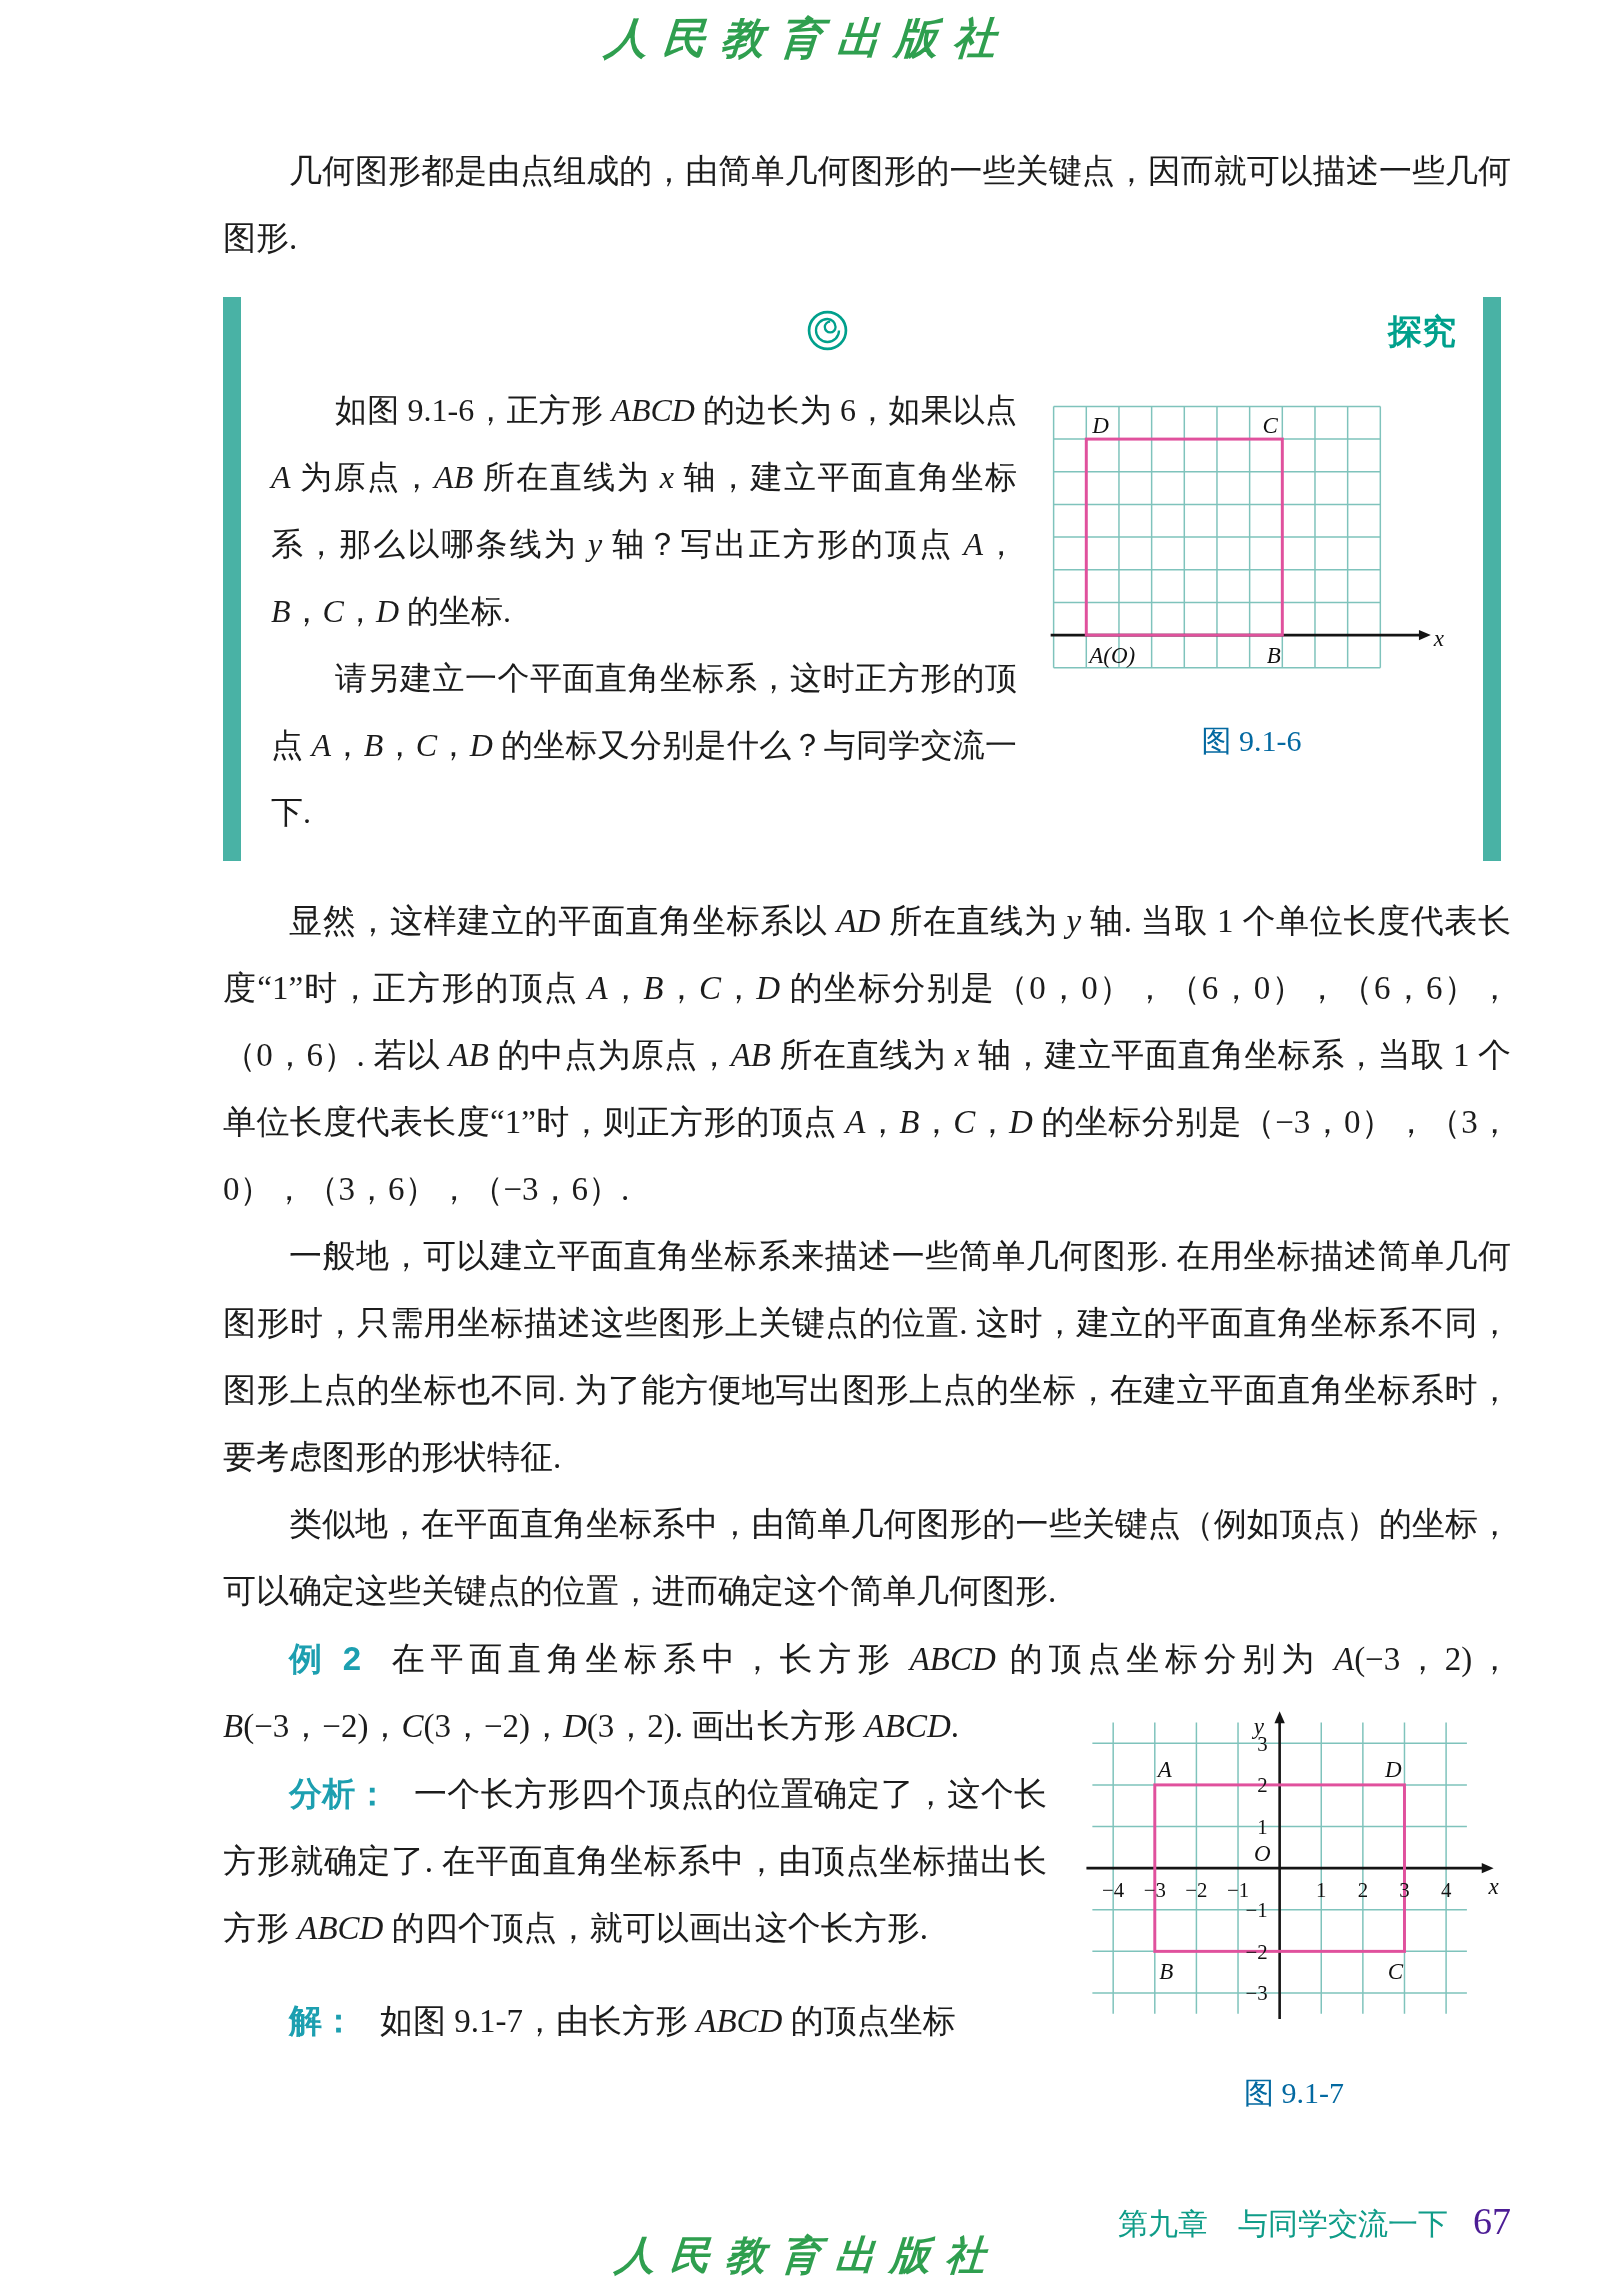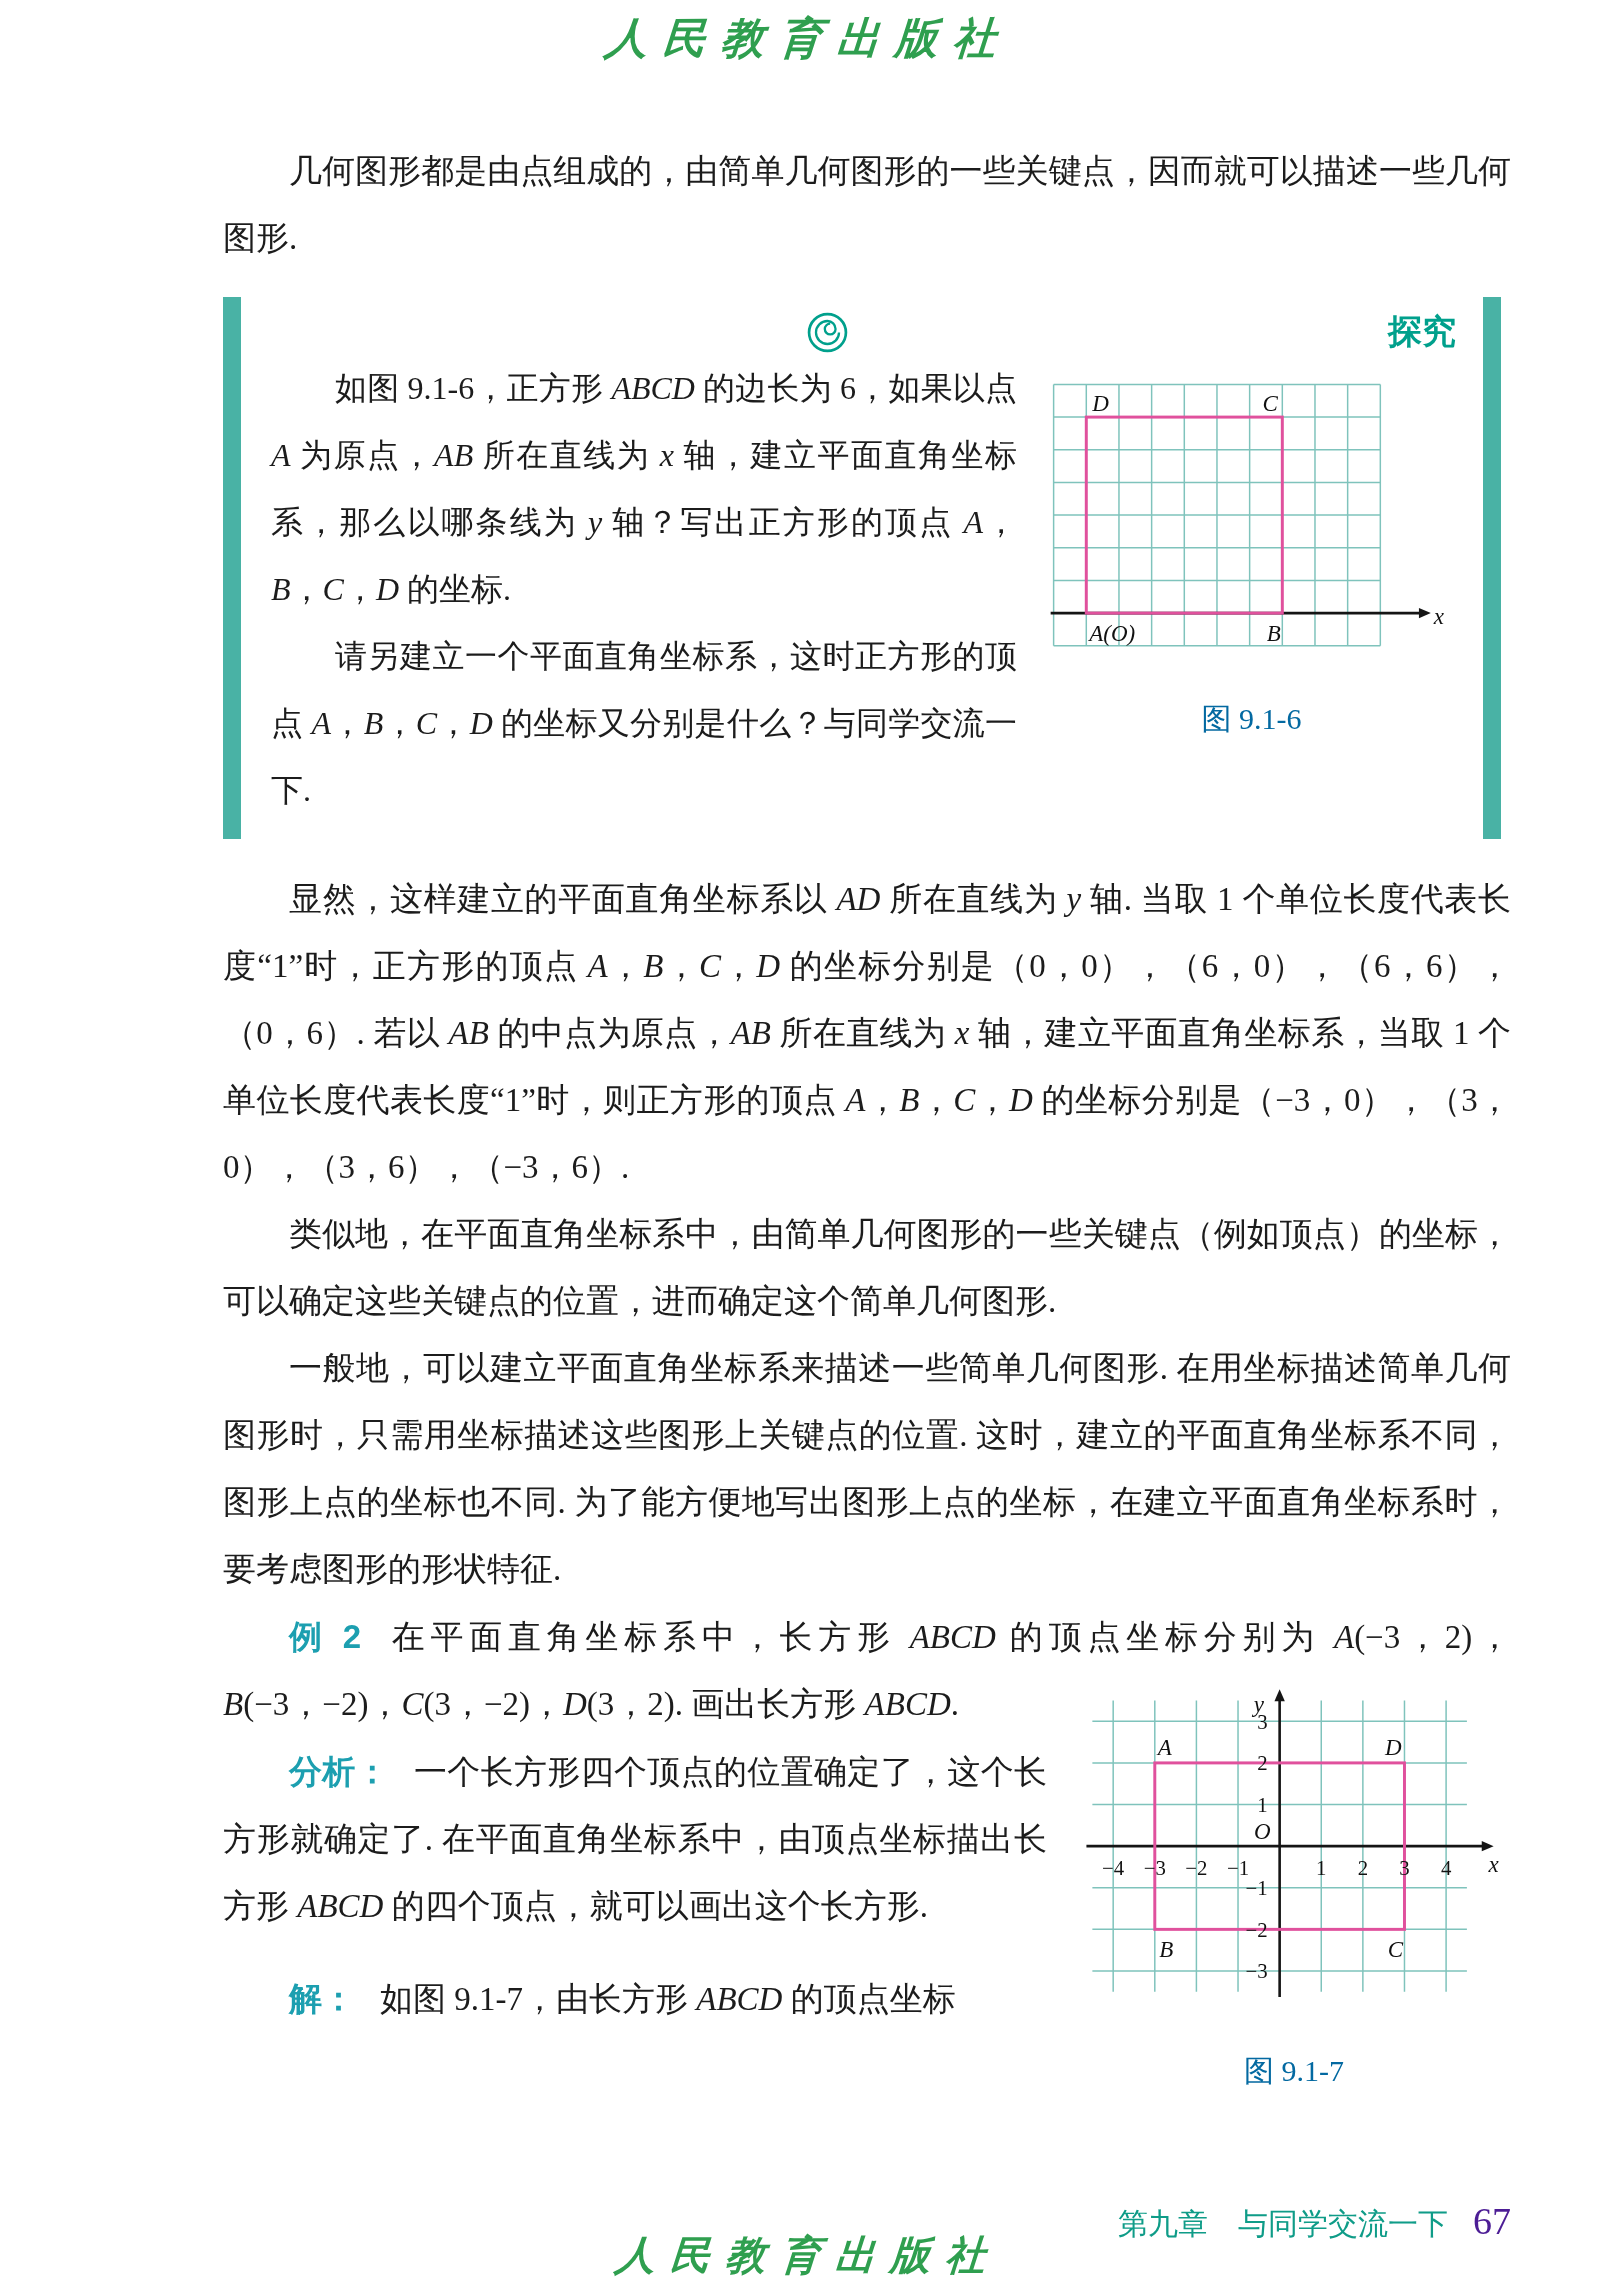--- a/index.html
+++ b/index.html
@@ -34,21 +34,21 @@
     color:var(--ink,#1c1c1c);
   }
   p.mt { margin-top:27px; }
   i { font-style:italic; }
 
   
   .explore { position:relative; margin-top:25px; padding:12px 55px 15px 48px; }
   .bar { position:absolute; top:0; bottom:0; width:18px; background:var(--teal-bar,#49b2a5); }
   .bar-left { left:0; }
   .bar-right { right:10.4px; }
-  .explore-header { display:flex; align-items:center; gap:4px; margin-bottom:0; }
+  .explore-header { display:flex; align-items:flex-start; gap:4px; margin-bottom:22px; }
   .explore-label {
     font-family:"Liberation Sans","DejaVu Sans",sans-serif;
     font-weight:700; font-size:34px; color:var(--teal-text,#00a08c);
   }
   .explore-icon { width:43px; height:43px; }
   .explore-icon .ring, .explore-icon .swirl { stroke:var(--teal-text,#00a08c); fill:none; }
   .explore-icon .ring { stroke-width:3.5; }
   .explore-icon .swirl { stroke-width:3; }
   .explore-cols { display:flex; gap:30px; }
   .explore-text { flex:1; }
@@ -128,22 +128,22 @@
               <text class="flabel it" x="306" y="346" text-anchor="end">B</text>
               <text class="flabel it" x="512" y="322">x</text>
             </g>
           </svg>
           <figcaption>图 9.1-6</figcaption>
         </figure>
       </div>
     </section>
 
     <p class="body mt">显然，这样建立的平面直角坐标系以 <i>AD</i> 所在直线为 <i>y</i> 轴. 当取 1 个单位长度代表长度“1”时，正方形的顶点 <i>A</i>，<i>B</i>，<i>C</i>，<i>D</i> 的坐标分别是（0，0），（6，0），（6，6），（0，6）. 若以 <i>AB</i> 的中点为原点，<i>AB</i> 所在直线为 <i>x</i> 轴，建立平面直角坐标系，当取 1 个单位长度代表长度“1”时，则正方形的顶点 <i>A</i>，<i>B</i>，<i>C</i>，<i>D</i> 的坐标分别是（−3，0），（3，0），（3，6），（−3，6）.</p>
+    <p class="body">一般地，可以建立平面直角坐标系来描述一些简单几何图形. 在用坐标描述简单几何图形时，只需用坐标描述这些图形上关键点的位置. 这时，建立的平面直角坐标系不同，图形上点的坐标也不同. 为了能方便地写出图形上点的坐标，在建立平面直角坐标系时，要考虑图形的形状特征.</p>
     <p class="body">类似地，在平面直角坐标系中，由简单几何图形的一些关键点（例如顶点）的坐标，可以确定这些关键点的位置，进而确定这个简单几何图形.</p>
-    <p class="body">一般地，可以建立平面直角坐标系来描述一些简单几何图形. 在用坐标描述简单几何图形时，只需用坐标描述这些图形上关键点的位置. 这时，建立的平面直角坐标系不同，图形上点的坐标也不同. 为了能方便地写出图形上点的坐标，在建立平面直角坐标系时，要考虑图形的形状特征.</p>
 
     <p class="body"><span class="accent-label">例 2</span><span>在平面直角坐标系中，长方形 <i>ABCD</i> 的顶点坐标分别为 <i>A</i>(−3，2)，<i>B</i>(−3，−2)，<i>C</i>(3，−2)，<i>D</i>(3，2). 画出长方形 <i>ABCD</i>.</span></p>
 
     <div class="analysis">
 
       <figure class="fig2">
         <svg viewBox="0 0 580 470" width="431" height="350">
           <path class="gridline" d="M18 47H522M18 103H522M18 159H522M18 271H522M18 327H522M18 383H522"></path>
           <path class="gridline" d="M46 19V411M102 19V411M158 19V411M214 19V411M326 19V411M382 19V411M438 19V411M494 19V411"></path>
           <line class="axis" x1="10" y1="215" x2="546" y2="215"></line>

